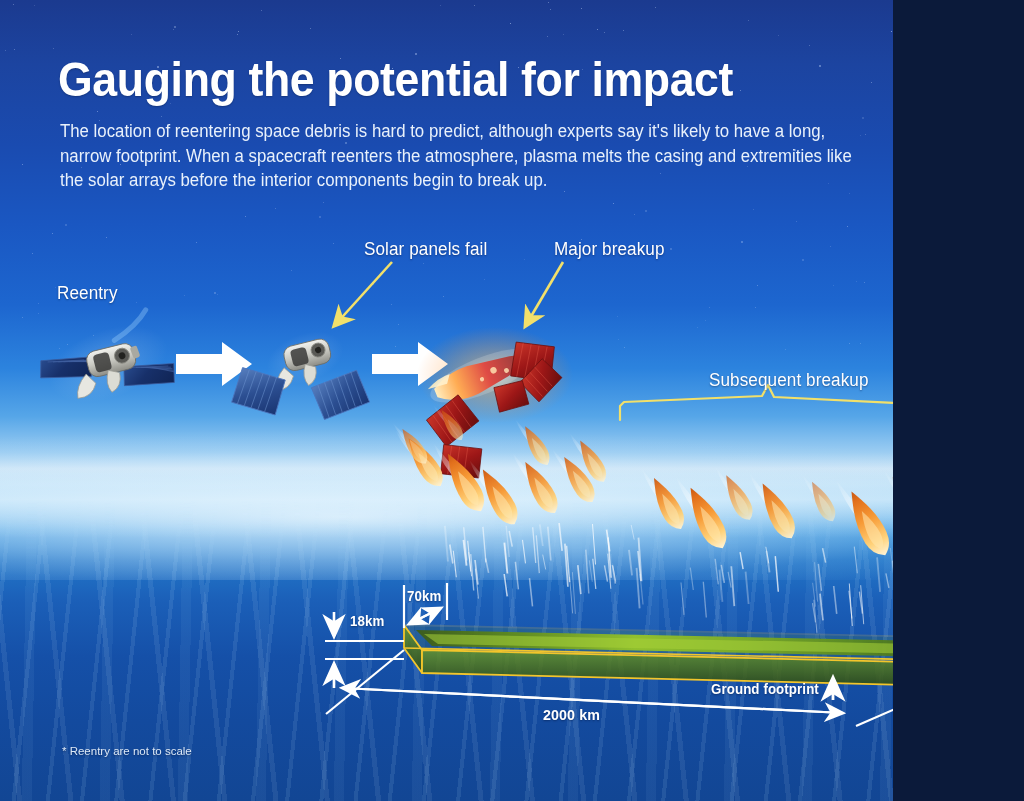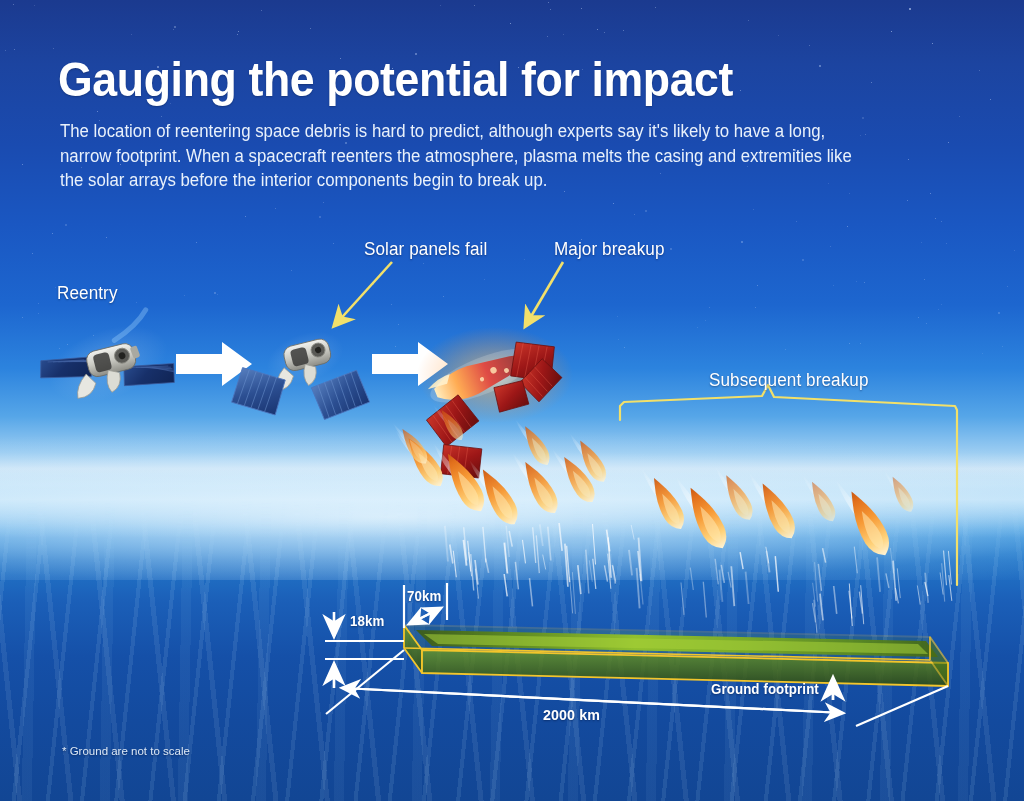--- a/index.html
+++ b/index.html
@@ -1,21 +1,21 @@
 <!DOCTYPE html>
 <html><head>
 <meta charset="utf-8">
 <title>Gauging the potential for impact</title>
 <style>
   html,body{margin:0;padding:0;background:#0b1a3a;}
   body{font-family:"Liberation Sans","DejaVu Sans",sans-serif;}
 
   #stage{
     position:relative;
-    width:1024px;height:801px;
+    width:893px;height:801px;
     overflow:hidden;
     background:
       linear-gradient(to bottom,
         #1b3a8f 0%,
         #1c44a0 8%,
         #1a4bb0 18%,
         #1a57c2 28%,
         #1d66cf 38%,
         #2c83de 46%,
         #56a6e8 52%,
@@ -682,14 +682,14 @@
   <div class="lbl" style="left:57px;  top:283px;">Reentry</div>
   <div class="lbl" style="left:364px; top:239px;">Solar panels fail</div>
   <div class="lbl" style="left:554px; top:239px;">Major breakup</div>
   <div class="lbl" style="left:709px; top:370px;">Subsequent breakup</div>
 
   <div class="lbl mini" style="left:407px; top:588px;">70km</div>
   <div class="lbl mini" style="left:350px; top:613px;">18km</div>
   <div class="lbl mini" style="left:543px; top:706px; font-size:15px;">2000 km</div>
   <div class="lbl mini" style="left:711px; top:681px;">Ground footprint</div>
 
-  <div class="foot">* Ground are not to scale</div>
+  <div class="foot">* Reentry are not to scale</div>
 </div>
 
 </body></html>

